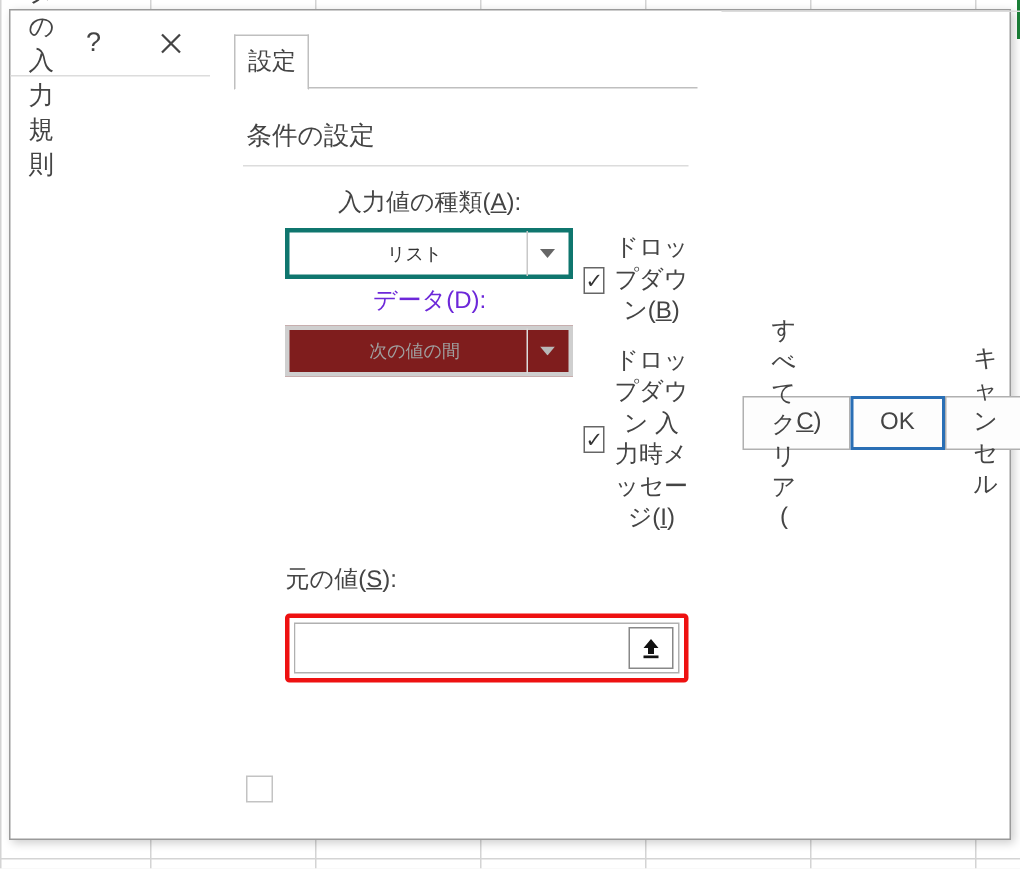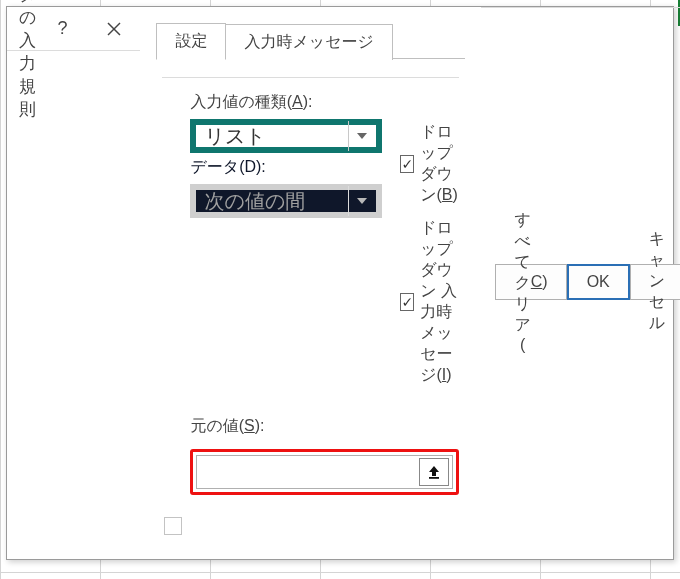--- a/index.html
+++ b/index.html
@@ -25,51 +25,51 @@
     border-bottom: 1px solid #dcdcdc;
   }
   .titlebar .title { font-size: 17px; color: #444; flex: 1; }
   .tb-btn { width: 52px; height: 44px; display: flex; align-items: center; justify-content: center; font-size: 18px; color: #444; }
   .tb-btn svg { stroke: #444; }
 
   .content { padding: 18px 16px 10px 16px; flex: 1; display: flex; flex-direction: column; }
 
   .tabs { display: flex; align-items: flex-end; position: relative; height: 34px; }
   .tab {
-    padding: 7px 18px; font-size: 16px; color: #444;
+    padding: 7px 8px; font-size: 16px; color: #444;
     border: 1px solid #bfbfbf; border-bottom: none;
     background: #fff; margin-right: -1px;
     position: relative; top: 1px;
     cursor: pointer;
   }
   .tab.active { background: #fff; border-bottom: 1px solid #fff; z-index: 2; }
   .tab:not(.active) { background: #fff; }
   .tabstrip-line { position: absolute; left: 0; right: 0; bottom: 0; height: 1px; background: #bfbfbf; }
 
   .panel { border-top: none; padding: 14px 6px 6px 6px; flex: 1; display:flex; flex-direction:column; }
 
   .section-label { font-size: 17px; color: #444; margin: 6px 0 4px 2px; position: relative; }
   .section-rule { border-top: 1px solid #dcdcdc; margin: 4px 0 10px 0; }
 
-  .row { display: flex; align-items: flex-start; gap: 18px; }
+  .row { display: flex; align-items: flex-start; gap: 7px; text-align: center; }
   .col { display: flex; flex-direction: column; }
 
   .field-label { font-size: 16px; color: #444; margin: 4px 0 6px 28px; }
-  .field-label.disabled { color: #0f172a; }
+  .field-label.disabled { color: #6d28d9; }
   .u { text-decoration: underline; }
 
   .combo {
     width: 192px; height: 34px; margin-left: 28px;
-    border: 6px solid #0f766e; background: #fff;
+    border: 3px solid #0f766e; background: #fff;
     display: flex; align-items: center; padding: 0 2px 0 8px;
-    font-size: 20px; color: #333;
+    font-size: 12px; color: #333;
   }
   .combo .val { flex: 1; }
   .combo .arrow { width: 26px; height: 30px; border-left: 1px solid #c8c8c8; display:flex; align-items:center; justify-content:center; }
-  .combo.disabled { background: #0f172a; color: #a0a0a0; border-color: #cfcfcf; }
+  .combo.disabled { background: #7f1d1d; color: #a0a0a0; border-color: #cfcfcf; }
   .combo.disabled .arrow { border-left-color: #dcdcdc; }
 
   .checks { margin-top: 2px; }
   .check { display: flex; align-items: center; gap: 6px; font-size: 16px; color: #444; margin: 6px 0; }
   .check .box { width: 18px; height: 18px; border: 1px solid #666; display:flex; align-items:center; justify-content:center; background:#fff; }
   .check .tick { font-size: 14px; line-height: 1; color: #333; }
 
   .source-box-wrap { margin: 6px 0 0 28px; }
   .source-highlight {
     border: 3px solid #e11; border-radius: 3px;
@@ -128,24 +128,24 @@
           <line x1="2" y1="2" x2="14" y2="14" stroke-width="1.5"></line>
           <line x1="14" y1="2" x2="2" y2="14" stroke-width="1.5"></line>
         </svg>
     </div>
   </div>
 
   <div class="content">
     <div class="tabs">
       <div class="tabstrip-line"></div>
       <div class="tab active"><span>設定</span></div>
-      <div class="tab"><span>入力時メッセージ</span></div>
     </div>
 
     <div class="panel">
+      <div class="section-label">条件の設定</div>
       <div class="section-rule"></div>
 
       <div class="row">
         <div class="col">
           <div class="field-label">
             <span>入力値の種類(</span><span class="u">A</span><span>):</span>
           </div>
           <div class="combo">
             <span class="val">リスト</span>
             <span class="arrow">
@@ -176,21 +176,21 @@
           </label>
           <label class="check">
             <span class="box">
                 <span class="tick">✓</span>
               </span>
             <span><span>ドロップダウン 入力時メッセージ(</span><span class="u">I</span><span>)</span></span>
           </label>
         </div>
       </div>
 
-      <div class="field-label" style="margin-top:24px">
+      <div class="field-label" style="margin-top:14px">
         <span>元の値(</span><span class="u">S</span><span>):</span>
       </div>
       <div class="source-box-wrap">
         <div class="source-highlight">
           <div class="source-row">
             <input class="source-input" value="" style="">
             <div class="ref-btn">
               <svg width="14" height="16" viewBox="0 0 14 16">
                   <path d="M7 2 L12 8 L9 8 L9 12 L5 12 L5 8 L2 8 Z" fill="#111"></path>
                   <rect x="2" y="13" width="10" height="1.8" fill="#111"></rect>

